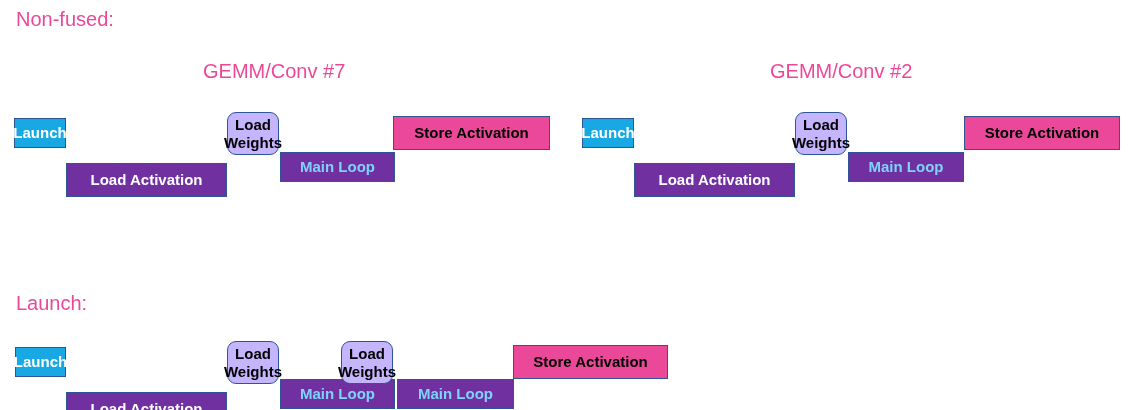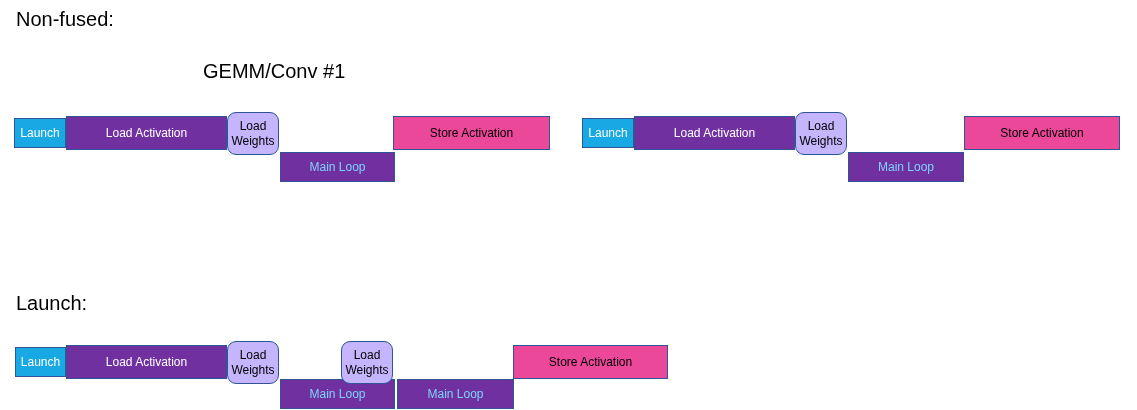--- a/index.html
+++ b/index.html
@@ -6,50 +6,52 @@
   .canvas{
     position:relative;
     width:1137px;height:410px;
     background:#ffffff;
     font-family:"Liberation Sans",sans-serif;
     overflow:hidden;
   }
   .heading{
     position:absolute;
     font-size:20px;
-    color:#000000;
+    color:#ec4899;
     white-space:nowrap;
     text-align:center;
   }
   .block{
     position:absolute;
     box-sizing:border-box;
     border:1px solid #2F5597;
     display:flex;
     align-items:center;
     justify-content:center;
     text-align:center;
-    font-size:12px;
+    font-size:15px;
     line-height:1.18;
     white-space:normal;
     padding:0 1px;
+    font-weight:bold;
   }
   .b-launch{background:#18A9E4;color:#ffffff;}
-  .b-load{background:#7030A0;color:#ffffff;}
+  .b-load{background:#7030A0;color:#ffffff;margin-top:47px;}
   .b-weights{background:#c4b5fd;color:#000000;border-radius:9px;}
   .b-loop{background:#7030A0;color:#7dd3fc;}
   .b-store{background:#ec4899;color:#000000;}
 </style>
 </head>
 <body>
 
 <div class="canvas">
 
   <div class="heading" style="left:16px;top:8px;">Non-fused:</div>
-  <div class="heading" style="left:203px;top:60px;">GEMM/Conv #1</div>
+  <div class="heading" style="left:203px;top:60px;">GEMM/Conv #7</div>
+  <div class="heading" style="left:770px;top:60px;">GEMM/Conv #2</div>
   <div class="heading" style="left:16px;top:292px;">Launch:</div>
 
   <div class="block b-launch" style="left:14px;top:118px;width:52px;height:30px;">Launch</div>
   <div class="block b-load" style="left:66px;top:116px;width:161px;height:34px;">Load Activation</div>
   <div class="block b-weights" style="left:227px;top:112px;width:52px;height:43px;">Load Weights</div>
   <div class="block b-loop" style="left:280px;top:152px;width:115px;height:30px;">Main Loop</div>
   <div class="block b-store" style="left:393px;top:116px;width:157px;height:34px;">Store Activation</div>
 
   <div class="block b-launch" style="left:582px;top:118px;width:52px;height:30px;">Launch</div>
   <div class="block b-load" style="left:634px;top:116px;width:161px;height:34px;">Load Activation</div>

